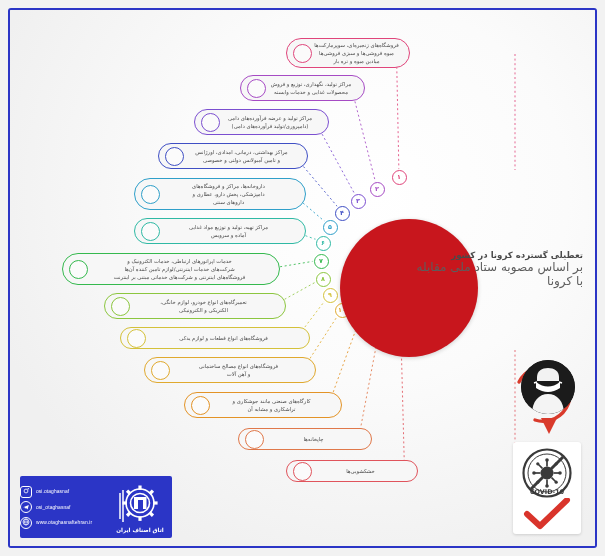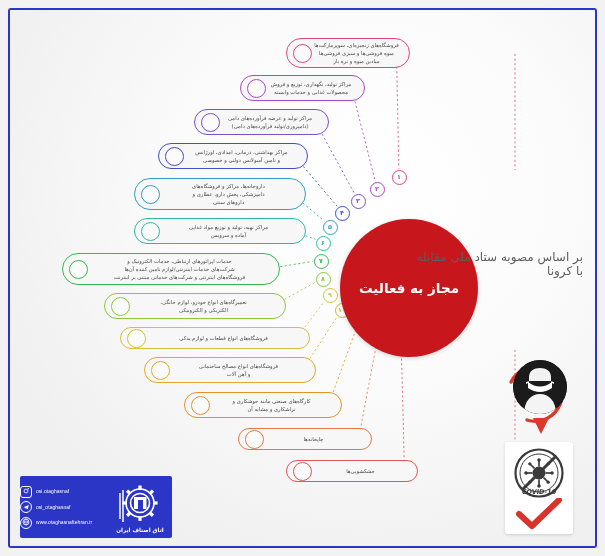--- a/index.html
+++ b/index.html
@@ -120,21 +120,21 @@
     width:10px;height:10px;flex:0 0 10px;
     border-radius:3px;border:1.1px solid #fff;
     position:relative;
   }
   .handle-row .htxt{
     color:#fff;font-size:4.9px;letter-spacing:.1px;
     font-family:"Liberation Sans",sans-serif;
   }
 
   
-  .covid-wrap{position:absolute;z-index:8;right:12px;bottom:6px;width:86px;height:180px;font-style:italic;}
+  .covid-wrap{position:absolute;z-index:8;right:4px;bottom:6px;width:86px;height:180px;}
   .mask-circle{
     position:absolute;left:16px;top:0;width:54px;height:54px;
     border-radius:50%;background:#1b1b1b;overflow:hidden;
   }
   .card{
     position:absolute;left:8px;top:82px;width:68px;height:92px;
     background:#fff;border-radius:3px;
     box-shadow:0 1px 3px rgba(0,0,0,.15);
   }
   .stamp{
@@ -244,24 +244,24 @@
         <div class="badge" style="left: 303.5px; top: 243.5px; border-color: rgb(53, 185, 78); color: rgb(53, 185, 78);">۷</div>
         <div class="badge" style="left: 305.5px; top: 261.5px; border-color: rgb(140, 198, 63); color: rgb(140, 198, 63);">۸</div>
         <div class="badge" style="left: 312.5px; top: 277.5px; border-color: rgb(212, 193, 58); color: rgb(212, 193, 58);">۹</div>
         <div class="badge" style="left: 324.5px; top: 292.5px; border-color: rgb(224, 169, 46); color: rgb(224, 169, 46);">۱۰</div>
         <div class="badge" style="left: 341.5px; top: 304.5px; border-color: rgb(227, 147, 38); color: rgb(227, 147, 38);">۱۱</div>
         <div class="badge" style="left: 361.5px; top: 314.5px; border-color: rgb(224, 120, 74); color: rgb(224, 120, 74);">۱۲</div>
         <div class="badge" style="left: 383.5px; top: 320.5px; border-color: rgb(224, 84, 92); color: rgb(224, 84, 92);">۱۳</div>
       </div>
 
     <div class="center-disc">
-      <div class="l2">مجاز به فعالیت</div>
     </div>
 
     <div class="headline">
+      <div class="h1">تعطیلی گسترده کرونا در کشور</div>
       <div class="h3">بر اساس مصوبه ستاد ملی مقابله با کرونا</div>
     </div>
 
     <div class="logo-panel">
       <div class="logo-mark">
         <svg width="56" height="56" viewBox="0 0 56 56">
           <g fill="none" stroke="#ffffff" stroke-width="1.6">
             <circle cx="28" cy="24" r="14"></circle>
             <circle cx="28" cy="24" r="9.5"></circle>
           </g>

